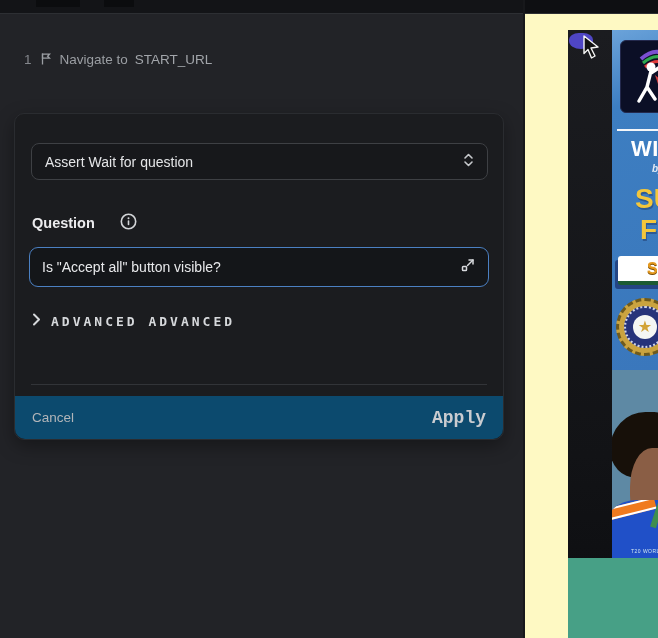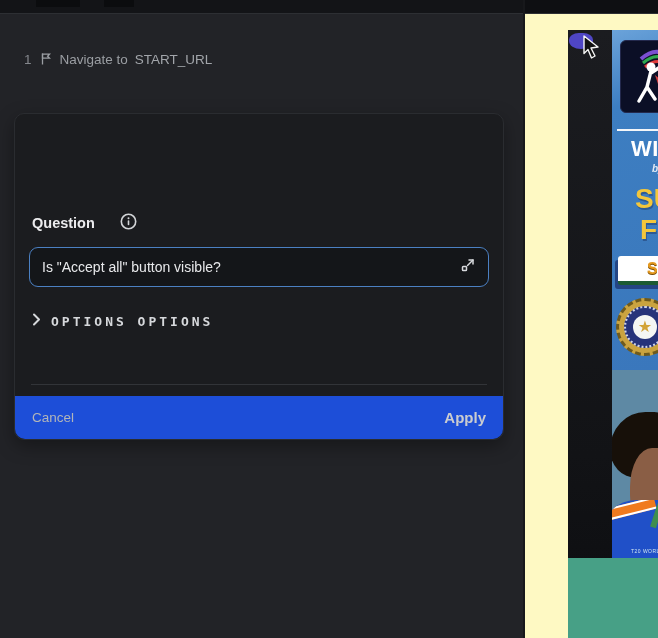--- a/index.html
+++ b/index.html
@@ -64,25 +64,25 @@
   }
   .advanced-row .adv-label {
     font-family:"DejaVu Sans Mono", monospace; font-weight:bold;
     font-size:13px; letter-spacing:3px; color:#d6d8db;
   }
   .card-divider {
     position:absolute; left:16px; right:16px; top:270px; height:1px; background:#323438;
   }
   .card-footer {
     position:absolute; left:0; right:0; bottom:0; height:43px;
-    background:#1d4ed8; border-radius:0 0 10px 10px;
+    background:#0c4a6e; border-radius:0 0 10px 10px;
     display:flex; align-items:center; justify-content:space-between; padding:0 17px;
   }
   .btn-cancel { color:#b2b5b9; font-size:13.5px; cursor:pointer; }
-  .btn-apply { color:#caccd0; font-size:15px; font-weight:bold; cursor:pointer; }
+  .btn-apply { color:#caccd0; font-size:18px; font-weight:bold; cursor:pointer;font-family:Liberation Mono, monospace; }
 
   
   .pane-divider { position:absolute; left:523px; top:0; width:2px; height:638px; background:#17181b; }
   .preview-pane { position:absolute; left:525px; top:14px; right:0; bottom:0; background:#fef9c3; }
   .shot {
     position:absolute; left:43px; top:16px; width:90px; height:608px;
     background:linear-gradient(180deg,#1b1c20 0%, #121316 70%, #0c0d10 100%);
     overflow:hidden;
   }
   
@@ -183,20 +183,29 @@
       <path d="M3.5 1.5 V12.5"></path>
       <path d="M3.5 2.2 H10.5 L8.6 4.2 L10.5 6.2 H3.5 Z"></path>
     </svg>
   </span>
   <span>Navigate to</span>
   <span class="step-link">START_URL</span>
 </div>
 
 <div class="card">
 
+  <div class="action-select">
+    <span class="sel-text">Assert Wait for question</span>
+    <span>
+      <svg width="11" height="16" viewBox="0 0 11 16" fill="none" stroke="#c6c8cc" stroke-width="1.6" stroke-linecap="round" stroke-linejoin="round">
+        <path d="M2 6 L5.5 2.5 L9 6"></path>
+        <path d="M2 10 L5.5 13.5 L9 10"></path>
+      </svg>
+    </span>
+  </div>
 
   <div class="question-label-row">
     <span class="q-label">Question</span>
     <span>
       <svg width="17" height="17" viewBox="0 0 17 17" fill="none">
         <circle cx="8.5" cy="8.5" r="7.2" stroke="#d3d5d8" stroke-width="1.6"></circle>
         <circle cx="8.5" cy="5.2" r="1" fill="#d3d5d8"></circle>
         <rect x="7.7" y="7.3" width="1.6" height="5" rx="0.8" fill="#d3d5d8"></rect>
       </svg>
     </span>
@@ -212,21 +221,21 @@
       </svg>
     </span>
   </div>
 
   <div class="advanced-row">
     <span>
       <svg width="9" height="13" viewBox="0 0 9 13" fill="none" stroke="#d6d8db" stroke-width="2" stroke-linecap="round" stroke-linejoin="round">
         <path d="M2 1.5 L7 6.5 L2 11.5"></path>
       </svg>
     </span>
-    <span class="adv-label">OPTIONS OPTIONS</span>
+    <span class="adv-label">ADVANCED ADVANCED</span>
   </div>
 
   <div class="card-divider"></div>
 
   <div class="card-footer">
     <span class="btn-cancel">Cancel</span>
     <span class="btn-apply">Apply</span>
   </div>
 </div>
 

